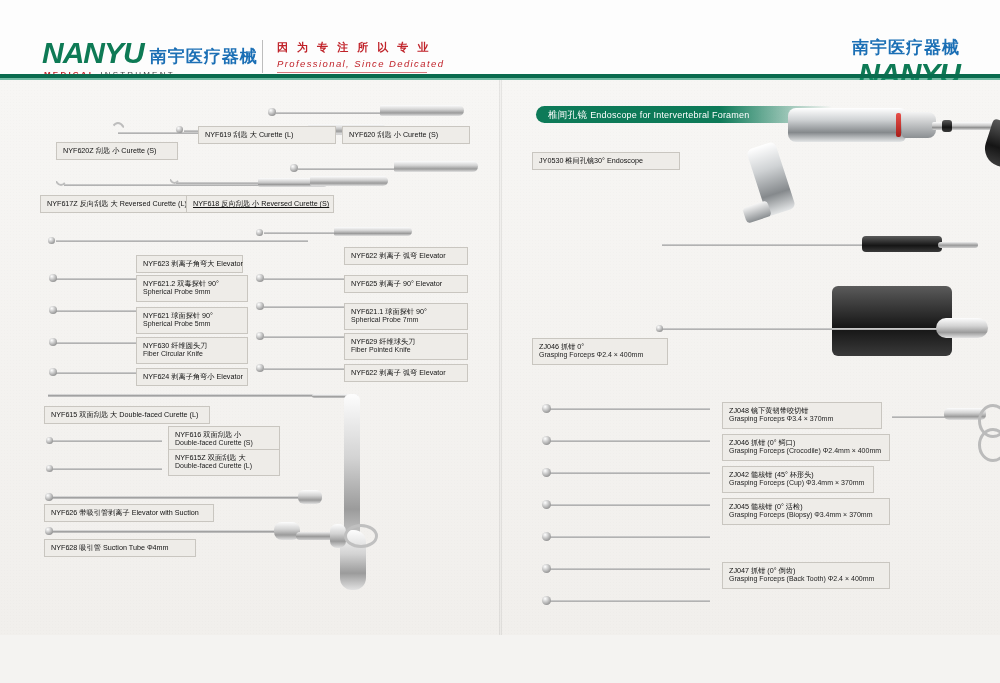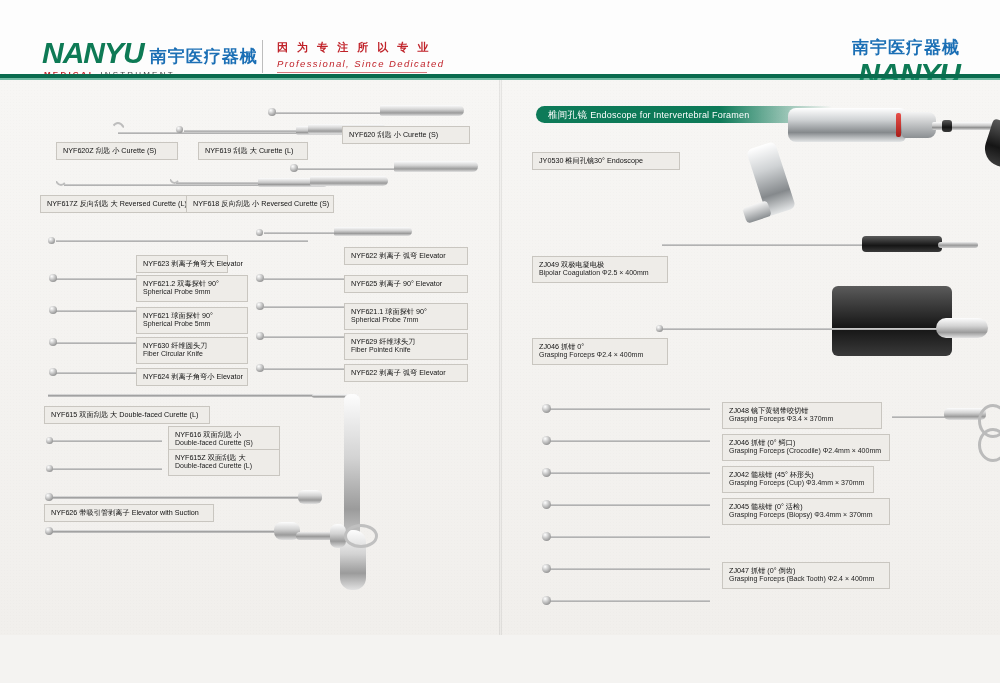--- a/index.html
+++ b/index.html
@@ -326,34 +326,34 @@
       <div class="tip-round" style="left:1px; top:9px; width:8px; height:8px;"></div>
       <div class="handle-flat" style="left:230px; top:4px; width:26px; height:18px; border-radius:8px;"></div>
       <div class="shaft-thin" style="left:252px; top:14px; width:40px; height:8px; border-radius:4px;"></div>
       <div class="handle-flat" style="left:286px; top:6px; width:16px; height:24px; border-radius:7px;"></div>
       <div class="curve" style="left:300px; top:6px; width:34px; height:24px; border-color:#c0c0c0; border-width:3px; border-radius:50%;"></div>
     </div>
 
     <div class="cap" style="left:56px; top:62px; width:122px;">
       <div class="l1">NYF620Z 刮匙 小  Curette (S)</div>
     </div>
-    <div class="cap" style="left:198px; top:62px; width:110px;">
+    <div class="cap" style="left:198px; top:46px; width:138px;">
       <div class="l1">NYF619 刮匙 大  Curette (L)</div>
     </div>
     <div class="cap" style="left:342px; top:46px; width:128px;">
       <div class="l1">NYF620 刮匙 小  Curette (S)</div>
     </div>
     <div class="cap" style="left:40px; top:115px; width:148px;">
       <div class="l1">NYF617Z 反向刮匙 大  Reversed Curette (L)</div>
     </div>
-    <div class="cap" style="left:186px; top:115px; width:148px;">
+    <div class="cap" style="left:186px; top:115px; width:148px;text-decoration:underline;">
       <div class="l1">NYF618 反向刮匙 小  Reversed Curette (S)</div>
     </div>
 
-    <div class="cap" style="left:136px; top:175px; width:92px;">
+    <div class="cap" style="left:136px; top:175px; width:107px;">
       <div class="l1">NYF623 剥离子角弯大 Elevator</div>
     </div>
     <div class="cap" style="left:344px; top:167px; width:124px;">
       <div class="l1">NYF622 剥离子 弧弯 Elevator</div>
     </div>
     <div class="cap" style="left:136px; top:195px; width:112px;">
       <div class="l1">NYF621.2 双毒探针 90°</div>
       <div class="l2">Spherical Probe  9mm</div>
     </div>
     <div class="cap" style="left:344px; top:195px; width:124px;">
@@ -388,20 +388,23 @@
     <div class="cap" style="left:168px; top:346px; width:112px;">
       <div class="l1">NYF616 双面刮匙 小</div>
       <div class="l2">Double-faced Curette (S)</div>
     </div>
     <div class="cap" style="left:168px; top:369px; width:112px;">
       <div class="l1">NYF615Z 双面刮匙 大</div>
       <div class="l2">Double-faced Curette (L)</div>
     </div>
     <div class="cap" style="left:44px; top:424px; width:170px;">
       <div class="l1">NYF626 带吸引管剥离子 Elevator with Suction</div>
+    </div>
+    <div class="cap" style="left:44px; top:459px; width:152px;">
+      <div class="l1">NYF628 吸引管 Suction Tube  Φ4mm</div>
     </div>
   </div>
 
   <div class="page-right">
 
     <div class="section-title">
       <span>椎间孔镜</span>
       <span class="en">Endoscope for Intervertebral Foramen</span>
     </div>
 
@@ -461,24 +464,20 @@
     <div class="inst" style="left:392px; top:310px;">
       <div class="shaft-thin" style="left:0px; top:26px; width:60px; height:2px;"></div>
       <div class="handle-flat" style="left:52px; top:18px; width:42px; height:12px; border-radius:5px;"></div>
       <div class="curve" style="left:86px; top:14px; width:30px; height:34px; border-color:#bbb; border-width:3px; border-radius:50%;"></div>
       <div class="curve" style="left:86px; top:38px; width:30px; height:34px; border-color:#bbb; border-width:3px; border-radius:50%;"></div>
     </div>
 
     <div class="cap" style="left:32px; top:72px; width:148px;">
       <div class="l1">JY0530 椎间孔镜30°  Endoscope</div>
     </div>
-    <div class="cap" style="left:32px; top:176px; width:136px;">
-      <div class="l1">ZJ049 双极电凝电极</div>
-      <div class="l2">Bipolar Coagulation  Φ2.5 × 400mm</div>
-    </div>
     <div class="cap" style="left:32px; top:258px; width:136px;">
       <div class="l1">ZJ046 抓钳 0°</div>
       <div class="l2">Grasping Forceps   Φ2.4 × 400mm</div>
     </div>
     <div class="cap" style="left:222px; top:322px; width:160px;">
       <div class="l1">ZJ048 镜下黄韧带咬切钳</div>
       <div class="l2">Grasping Forceps  Φ3.4 × 370mm</div>
     </div>
     <div class="cap" style="left:222px; top:354px; width:168px;">
       <div class="l1">ZJ046 抓钳 (0°  鳄口)</div>

